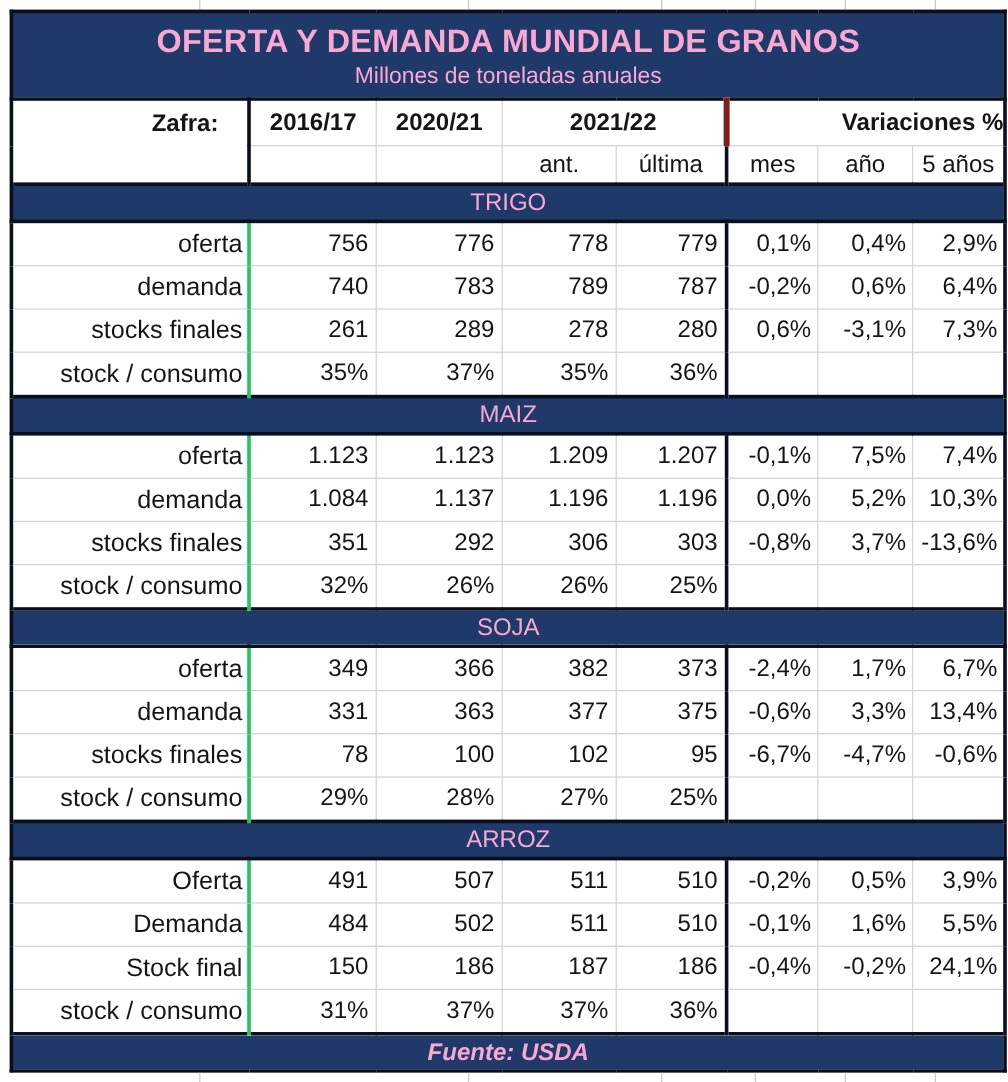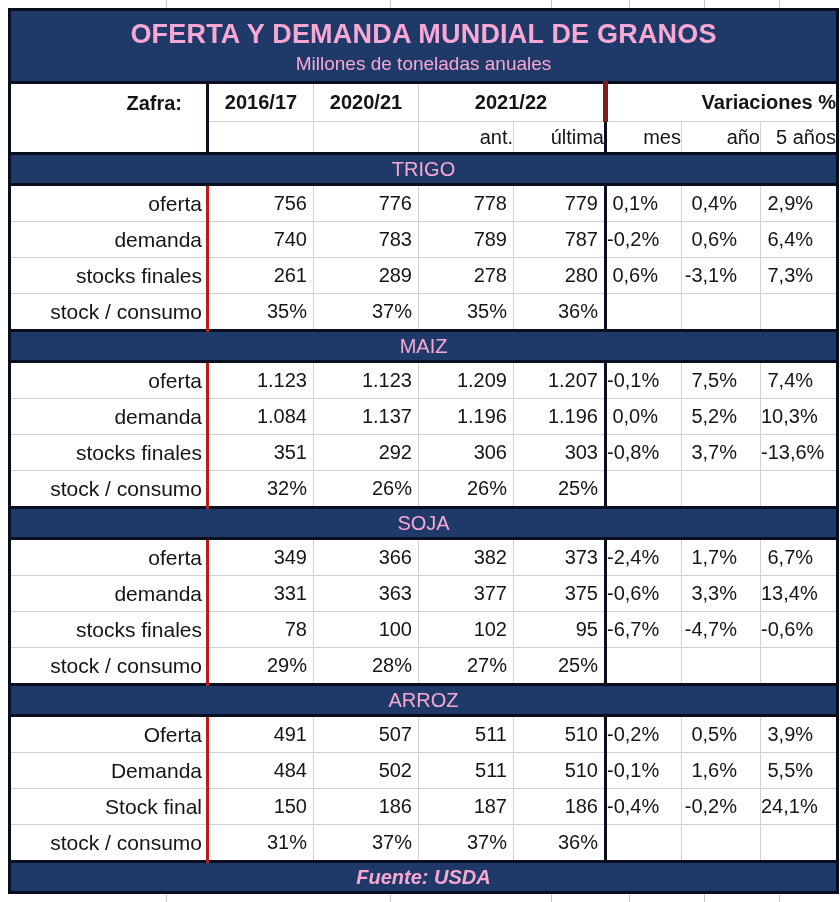--- a/index.html
+++ b/index.html
@@ -25,28 +25,28 @@
   .big-title{font-size:27px;font-weight:bold;letter-spacing:.2px;line-height:1.25;margin-top:2px;}
   .sub-title{font-size:19px;line-height:1.25;}
   tr.band-row td{height:28px;font-size:20px;font-weight:normal;}
   tr.source-row td{height:28px;font-size:20px;font-weight:bold;font-style:italic;}
 
   tr.zafra-row td{height:37px;}
   tr.subhead-row td{height:30px;}
   td.zafra{font-weight:bold;text-align:right;padding-right:24px;vertical-align:top;line-height:38px;border-left:3px solid #0a0f1f;border-right:3px solid #0a0f1f;border-top:3px solid #0a0f1f;font-size:20px;}
   td.yearhead{font-weight:bold;text-align:center;border-top:3px solid #0a0f1f;}
   td.varhead{font-weight:bold;text-align:right;border-top:3px solid #0a0f1f;border-left:5px solid #7f1d1d;border-right:3px solid #0a0f1f;}
-  td.subhead{text-align:right;font-size:20px;}
+  td.subhead{text-align:center;font-size:20px;}
   td.thickL{border-left:3px solid #0a0f1f;}
   td.thickR{border-right:3px solid #0a0f1f;}
 
   tr.data-row td{height:35px;}
-  td.rowlabel{text-align:right;padding-right:4px;font-size:21px;border-left:3px solid #0a0f1f;border-right:3px solid #b91c1c;}
+  td.rowlabel{text-align:right;padding-right:4px;font-size:21px;border-left:3px solid #0a0f1f;border-right:3px solid #22c55e;}
   td.num{text-align:right;padding-right:6px;}
-  td.varcell{text-align:right;padding-right:23px;}
+  td.varcell{text-align:right;padding-right:5px;}
   td.lastcol{border-right:3px solid #0a0f1f;}
 </style>
 </head>
 <body>
 
 <div class="sheet-strip strip-top">
   <div class="gridmark" style="left:166px"></div>
   <div class="gridmark" style="left:390px"></div>
   <div class="gridmark" style="left:551px"></div>
   <div class="gridmark" style="left:629px"></div>

